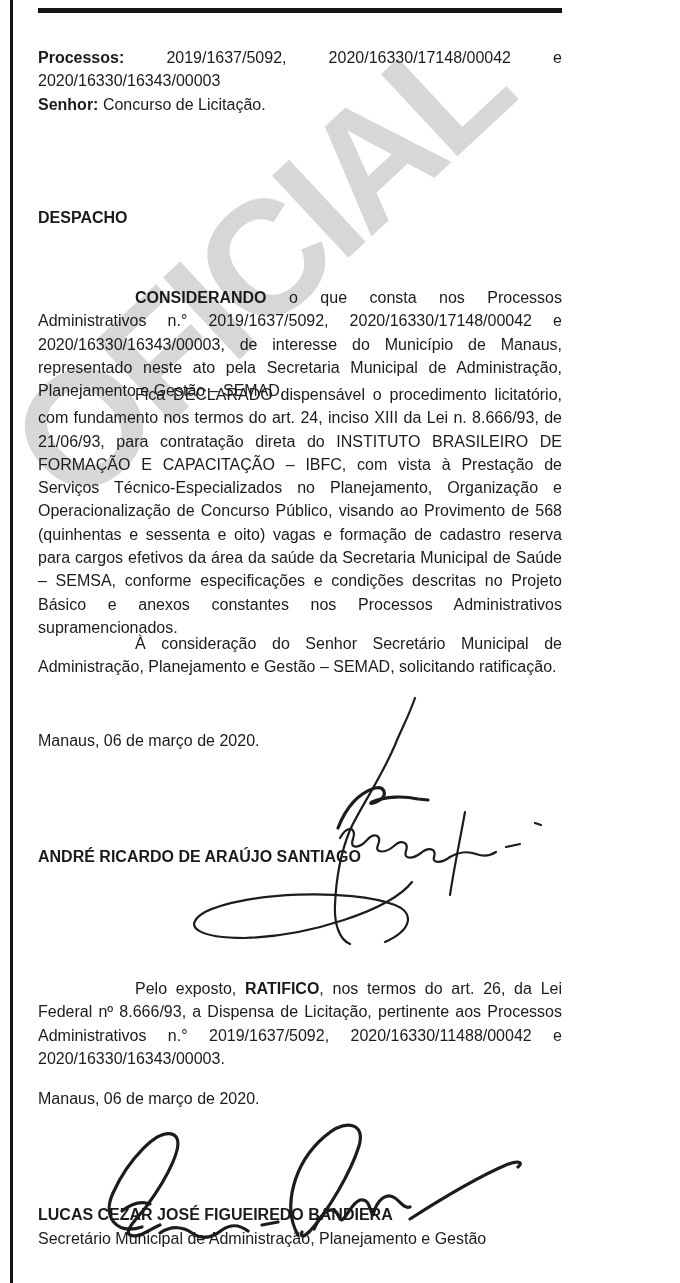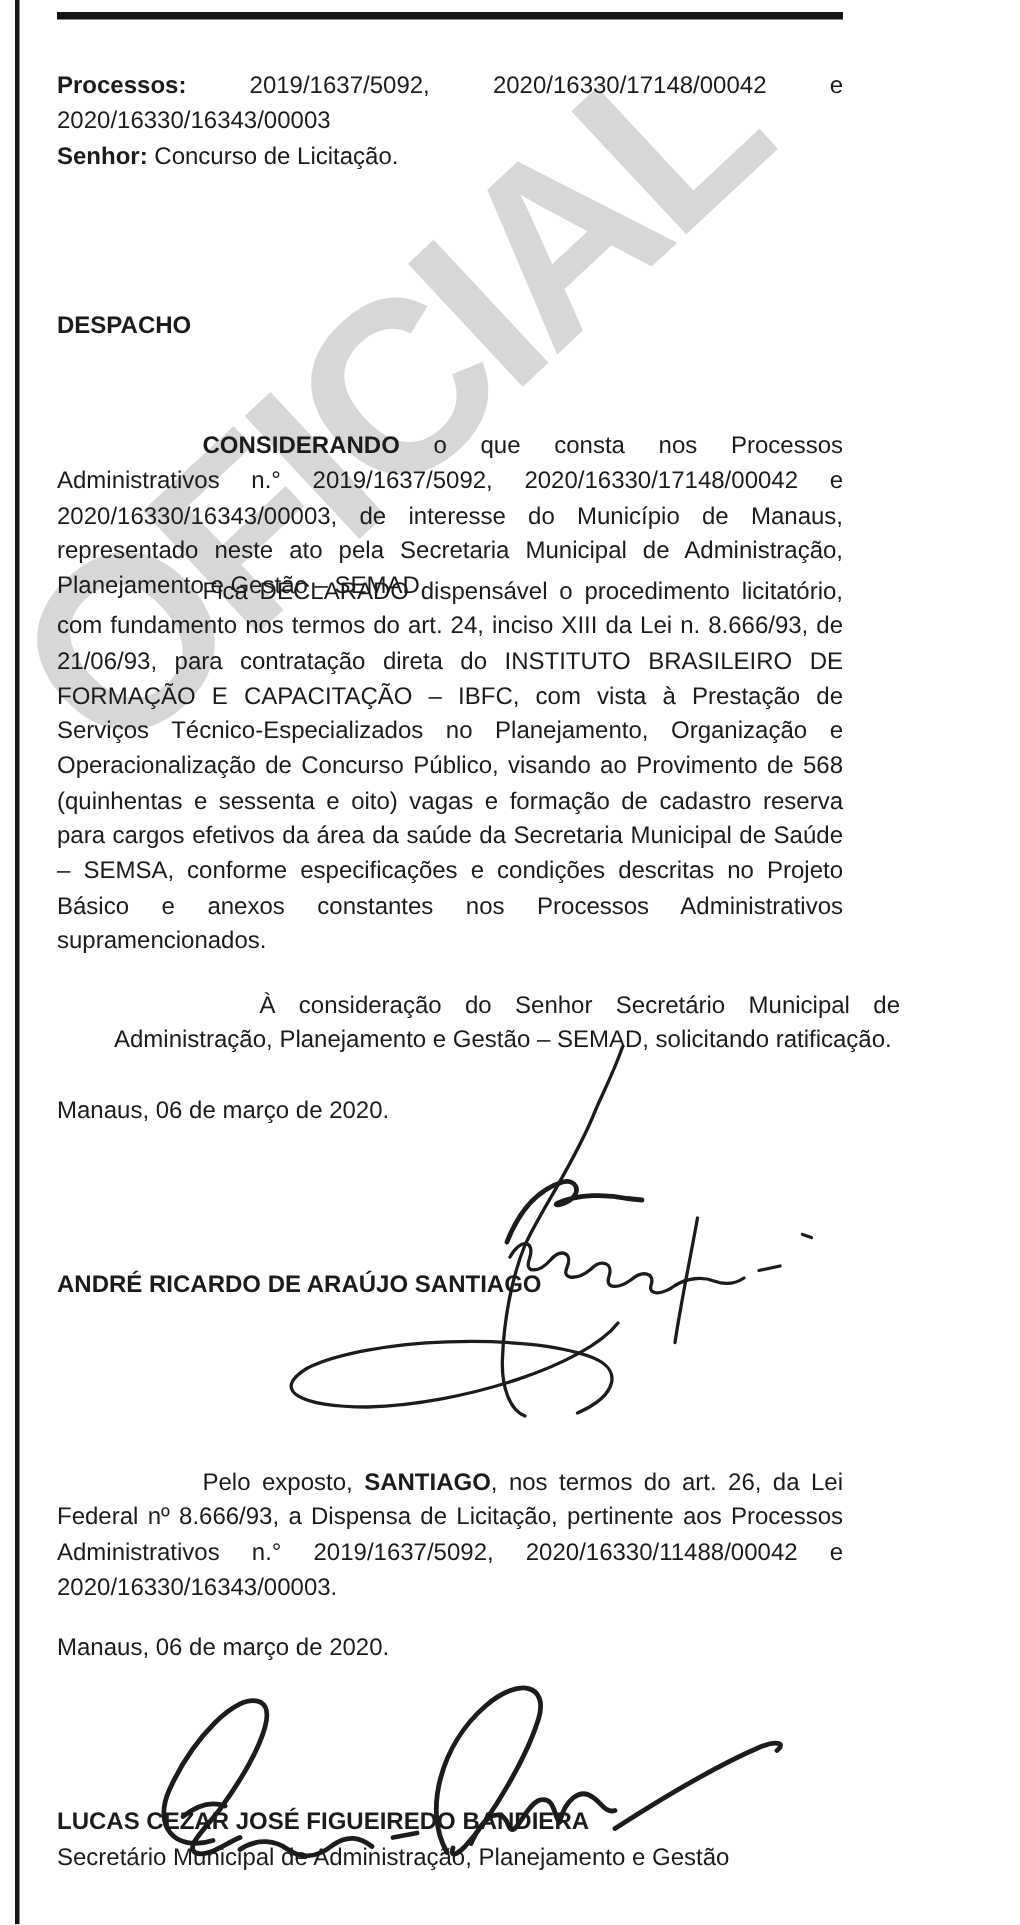--- a/index.html
+++ b/index.html
@@ -52,39 +52,39 @@
   <div class="block center title-block" style="top:206px;">DESPACHO</div>
 
   <div class="block" style="top:252px;margin-top:34px;">
       <p class="indent"><span class="b">CONSIDERANDO</span><span> o que consta nos Processos Administrativos n.° 2019/1637/5092, 2020/16330/17148/00042 e 2020/16330/16343/00003, de interesse do Município de Manaus, representado neste ato pela Secretaria Municipal de Administração, Planejamento e Gestão – SEMAD.</span></p>
     </div>
 
   <div class="block" style="top:383px;">
       <p class="indent"><span>Fica DECLARADO dispensável o procedimento licitatório, com fundamento nos termos do art. 24, inciso XIII da Lei n. 8.666/93, de 21/06/93, para contratação direta do INSTITUTO BRASILEIRO DE FORMAÇÃO E CAPACITAÇÃO – IBFC, com vista à Prestação de Serviços Técnico-Especializados no Planejamento, Organização e Operacionalização de Concurso Público, visando ao Provimento de 568 (quinhentas e sessenta e oito) vagas e formação de cadastro reserva para cargos efetivos da área da saúde da Secretaria Municipal de Saúde – SEMSA, conforme especificações e condições descritas no Projeto Básico e anexos constantes nos Processos Administrativos supramencionados.</span></p>
     </div>
 
-  <div class="block" style="top:659px;margin-left:38px;">
+  <div class="block" style="top:632px;">
       <p class="indent"><span>À consideração do Senhor Secretário Municipal de Administração, Planejamento e Gestão – SEMAD, solicitando ratificação.</span></p>
     </div>
 
   <div class="block center" style="top:729px;">Manaus, 06 de março de 2020.</div>
 
   <div class="block center name" style="top:845px;">ANDRÉ RICARDO DE ARAÚJO SANTIAGO</div>
 
   <svg class="sig" style="left:160px;top:690px;" width="390" height="265" viewBox="0 0 390 265" aria-hidden="true">
     <path class="thin" d="M255,8 C248,28 240,42 235,55 C220,90 200,118 190,140 C181,162 176,190 175,215 C174,235 180,250 190,254"></path>
     <path d="M178,138 C185,120 196,104 215,98 C224,96 228,104 220,110 C214,114 208,114 212,112 C226,106 244,106 258,109 L268,110"></path>
     <path class="thin" d="M180,148 c7,-13 17,-11 13,1 c-4,11 7,9 14,1 c7,-8 15,-5 11,5 c-4,9 8,8 16,1 c7,-7 15,-4 12,5 c-3,9 7,8 15,2 c7,-6 16,-5 13,4 c-2,7 8,6 16,0 c8,-5 18,-6 26,-3 c8,3 14,2 20,-2 m10,-5 l14,-3"></path>
     <path class="thin" d="M375,133 l6,2"></path>
     <path class="thin" d="M305,122 C300,150 294,178 290,205"></path>
     <path class="thin" d="M252,192 C230,220 150,246 85,248 C40,248 20,237 45,222 C85,202 190,198 235,215 C255,223 252,240 225,252"></path>
   </svg>
 
   <div class="block" style="top:977px;">
-      <p class="indent"><span>Pelo exposto, </span><span class="b">SANTIAGO</span><span>, nos termos do art. 26, da Lei Federal nº 8.666/93, a Dispensa de Licitação, pertinente aos Processos Administrativos n.° 2019/1637/5092, 2020/16330/11488/00042 e 2020/16330/16343/00003.</span></p>
+      <p class="indent"><span>Pelo exposto, </span><span class="b">RATIFICO</span><span>, nos termos do art. 26, da Lei Federal nº 8.666/93, a Dispensa de Licitação, pertinente aos Processos Administrativos n.° 2019/1637/5092, 2020/16330/11488/00042 e 2020/16330/16343/00003.</span></p>
     </div>
 
   <div class="block center" style="top:1087px;">Manaus, 06 de março de 2020.</div>
 
   <div class="block center name" style="top:1203px;">LUCAS CEZAR JOSÉ FIGUEIREDO BANDIERA</div>
   <div class="block center" style="top:1227px;">Secretário Municipal de Administração, Planejamento e Gestão</div>
 
   <svg class="sig" style="left:80px;top:1115px;" width="470" height="140" viewBox="0 0 470 140" aria-hidden="true">
     <path d="M62,112 C36,120 22,102 33,78 C48,45 78,12 94,20 C106,27 88,62 66,92 C55,106 44,116 50,120 C58,124 70,114 80,110"></path>
     <path d="M42,96 C52,88 62,86 70,89"></path>

